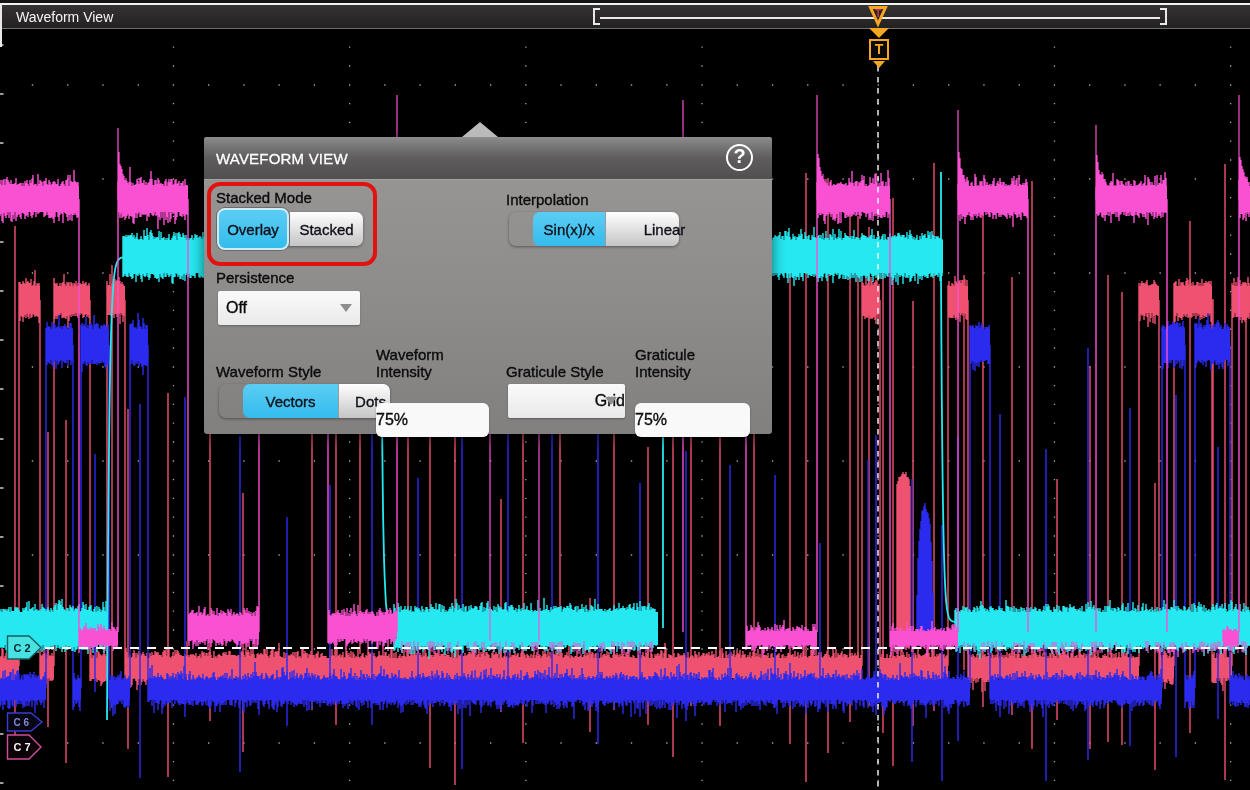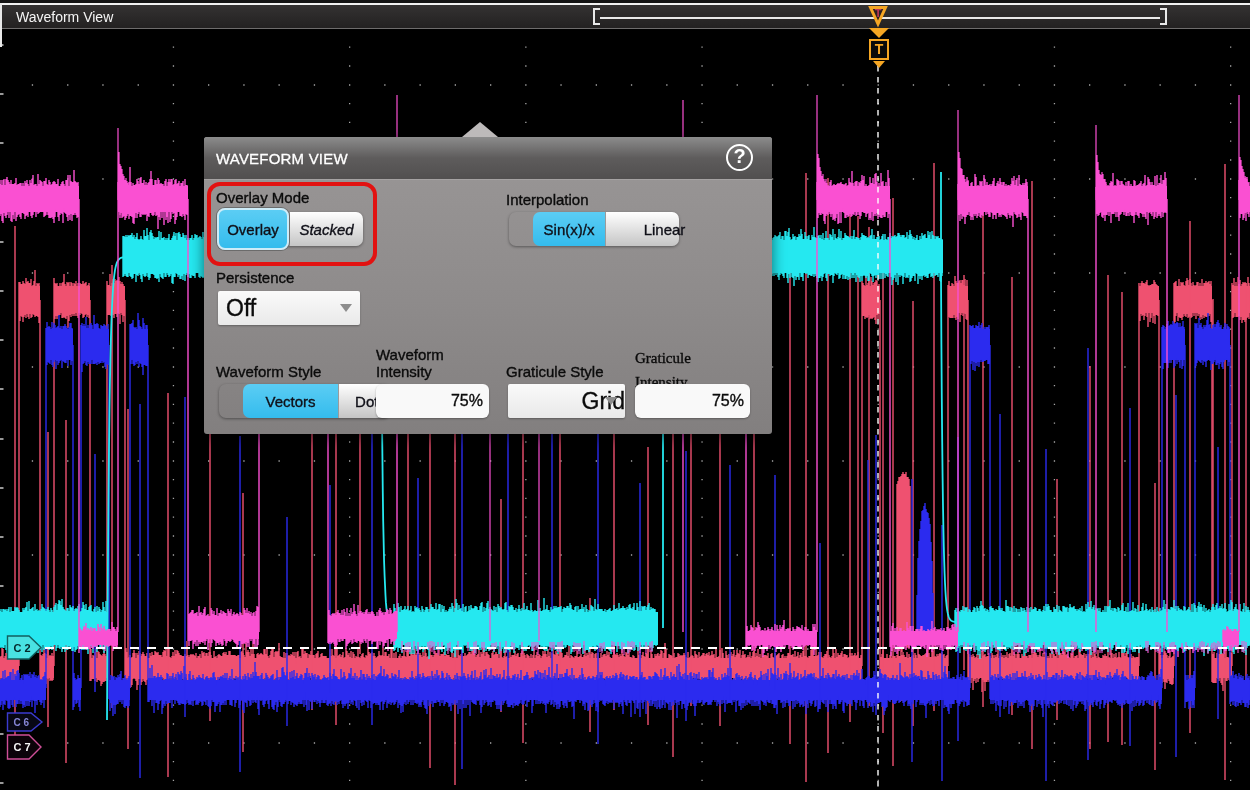--- a/index.html
+++ b/index.html
@@ -38,28 +38,28 @@
 .seg .b { height:34px; display:flex; align-items:center; justify-content:center;
   font-size:15px; color:#101018; background:linear-gradient(#ffffff,#c5c5c5);
   -webkit-text-stroke:0.35px #101018; }
 .seg .on { background:linear-gradient(#5bcdf4,#34bced);margin-left:24px; }
 .seg .b:first-child { border-radius:7px 0 0 7px; }
 .seg .b:last-child { border-radius:0 7px 7px 0; border-left:1px solid #9b9b9b; }
 #segDM .on { border-radius:8px; margin:-4px 0 -4px -2px; height:42px; padding:0 1px;
   border:2px solid #cdecf8; box-shadow:0 0 0 1px #6b6b6b; z-index:2; }
 
 .dd { position:absolute; height:34px; background:linear-gradient(#fafafa,#e9e9e9);
-  border-radius:2px; color:#0b0b0b; font-size:23px; line-height:34px; padding-left:8px;
+  border-radius:2px; color:#0b0b0b; font-size:16px; line-height:34px; padding-left:8px;
   box-shadow:0 1px 2px rgba(0,0,0,.3); -webkit-text-stroke:0.35px #0b0b0b; }
 .dd .arr { position:absolute; right:8px; top:13px; width:0; height:0;
   border-left:6px solid transparent; border-right:6px solid transparent; border-top:8px solid #8d8d8d; }
 
 .inp { position:absolute; height:34px; background:#f9f9f9; border-radius:6px; color:#0b0b0b;
-  font-size:16px; line-height:34px; text-align:right; padding-right:6px;
-  box-shadow:0 1px 2px rgba(0,0,0,.3); -webkit-text-stroke:0.35px #0b0b0b; }
+  font-size:16px; line-height:34px; padding-right:6px;
+  box-shadow:0 1px 2px rgba(0,0,0,.3);margin-top:19px; -webkit-text-stroke:0.35px #0b0b0b; }
 
 #redbox { position:absolute; left:207px; top:182px; width:170px; height:84px;
   border:4.2px solid #e21211; border-radius:13px; }
 
 #trihead { position:absolute; left:869px; top:28px; width:0; height:0;
   border-left:10.5px solid transparent; border-right:10.5px solid transparent; border-top:10px solid #f5a623; }
 #tbadge { position:absolute; left:869px; top:39px; width:20px; height:21px; background:#0a0a0a; transform:translateZ(0);
   border:2.5px solid #f5a623; color:#f5a623; font-weight:700; font-size:14px; text-align:center; line-height:17px; }
 #tbadgetip { position:absolute; left:872.5px; top:60.5px; width:0; height:0;
   border-left:6.5px solid transparent; border-right:6.5px solid transparent; border-top:7px solid #f5a623; }
@@ -111,39 +111,39 @@
   <div id="trihead"></div>
   <div id="tbadge">T</div>
   <div id="tbadgetip"></div>
 
   <div id="dlg">
     <div id="dlgarrow"></div>
     <div id="dlgbar">
         <div id="dlgtitle">WAVEFORM VIEW</div>
         <div id="qmark">?</div>
       </div>
-    <div class="lbl" style="left:12px; top:52px;">Overlay Mode</div>
+    <div class="lbl" style="left:12px; top:52px;">Stacked Mode</div>
     <div class="seg" id="segDM" style="left:15px; top:75px;">
       <div class="b on" style="width:72px;">Overlay</div>
-      <div class="b" style="width:74px;font-style:italic;">Stacked</div>
+      <div class="b" style="width:74px;">Stacked</div>
     </div>
     <div class="lbl" style="left:302px; top:54px;">Interpolation</div>
     <div class="seg" style="left:305px; top:75px;">
       <div class="b on" style="width:72px;">Sin(x)/x</div>
       <div class="b" style="width:74px;padding-left:44px;">Linear</div>
     </div>
     <div class="lbl" style="left:12px; top:132px;">Persistence</div>
     <div class="dd" style="left:14px; top:154px; width:142px;">Off<div class="arr"></div></div>
 
     <div class="lbl" style="left:172px; top:209px; line-height:17px;">Waveform<br>Intensity</div>
     <div class="lbl" style="left:12px; top:226px;">Waveform Style</div>
     <div class="seg" style="left:15px; top:247px;">
       <div class="b on" style="width:95px;">Vectors</div>
       <div class="b" style="width:52px;padding-left:12px;">Dots</div>
     </div>
     <div class="inp" style="left:172px; top:247px; width:113px;">75%</div>
     <div class="lbl" style="left:302px; top:226px;">Graticule Style</div>
     <div class="dd" style="left:304px; top:247px; width:117px;text-align:right;">Grid<div class="arr"></div></div>
-    <div class="lbl" style="left:431px; top:209px; line-height:24px;font-family:Liberation Serif, serif;">Graticule<br>Intensity</div>
+    <div class="lbl" style="left:431px; top:209px; line-height:17px;">Graticule<br>Intensity</div>
     <div class="inp" style="left:431px; top:247px; width:115px;">75%</div>
   </div>
   <div id="redbox"></div>
 </div>
 
 </body></html>

